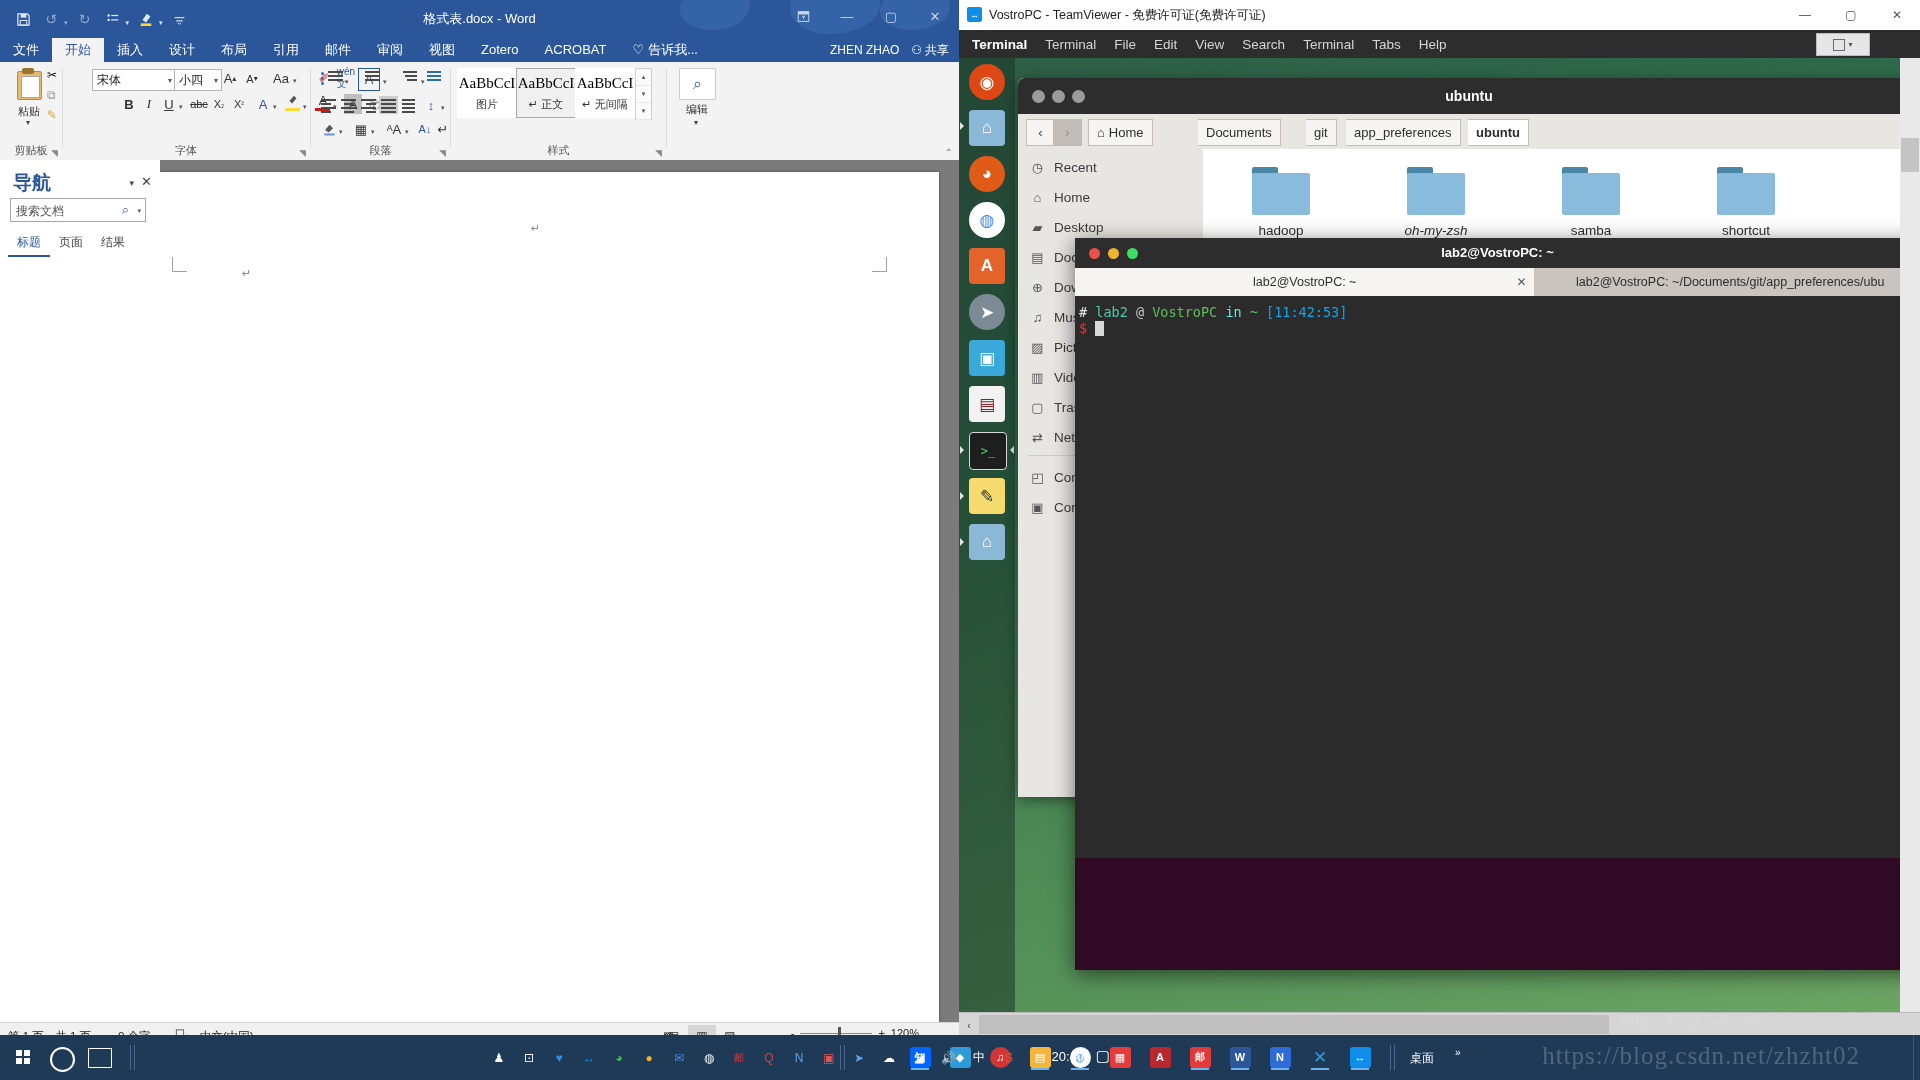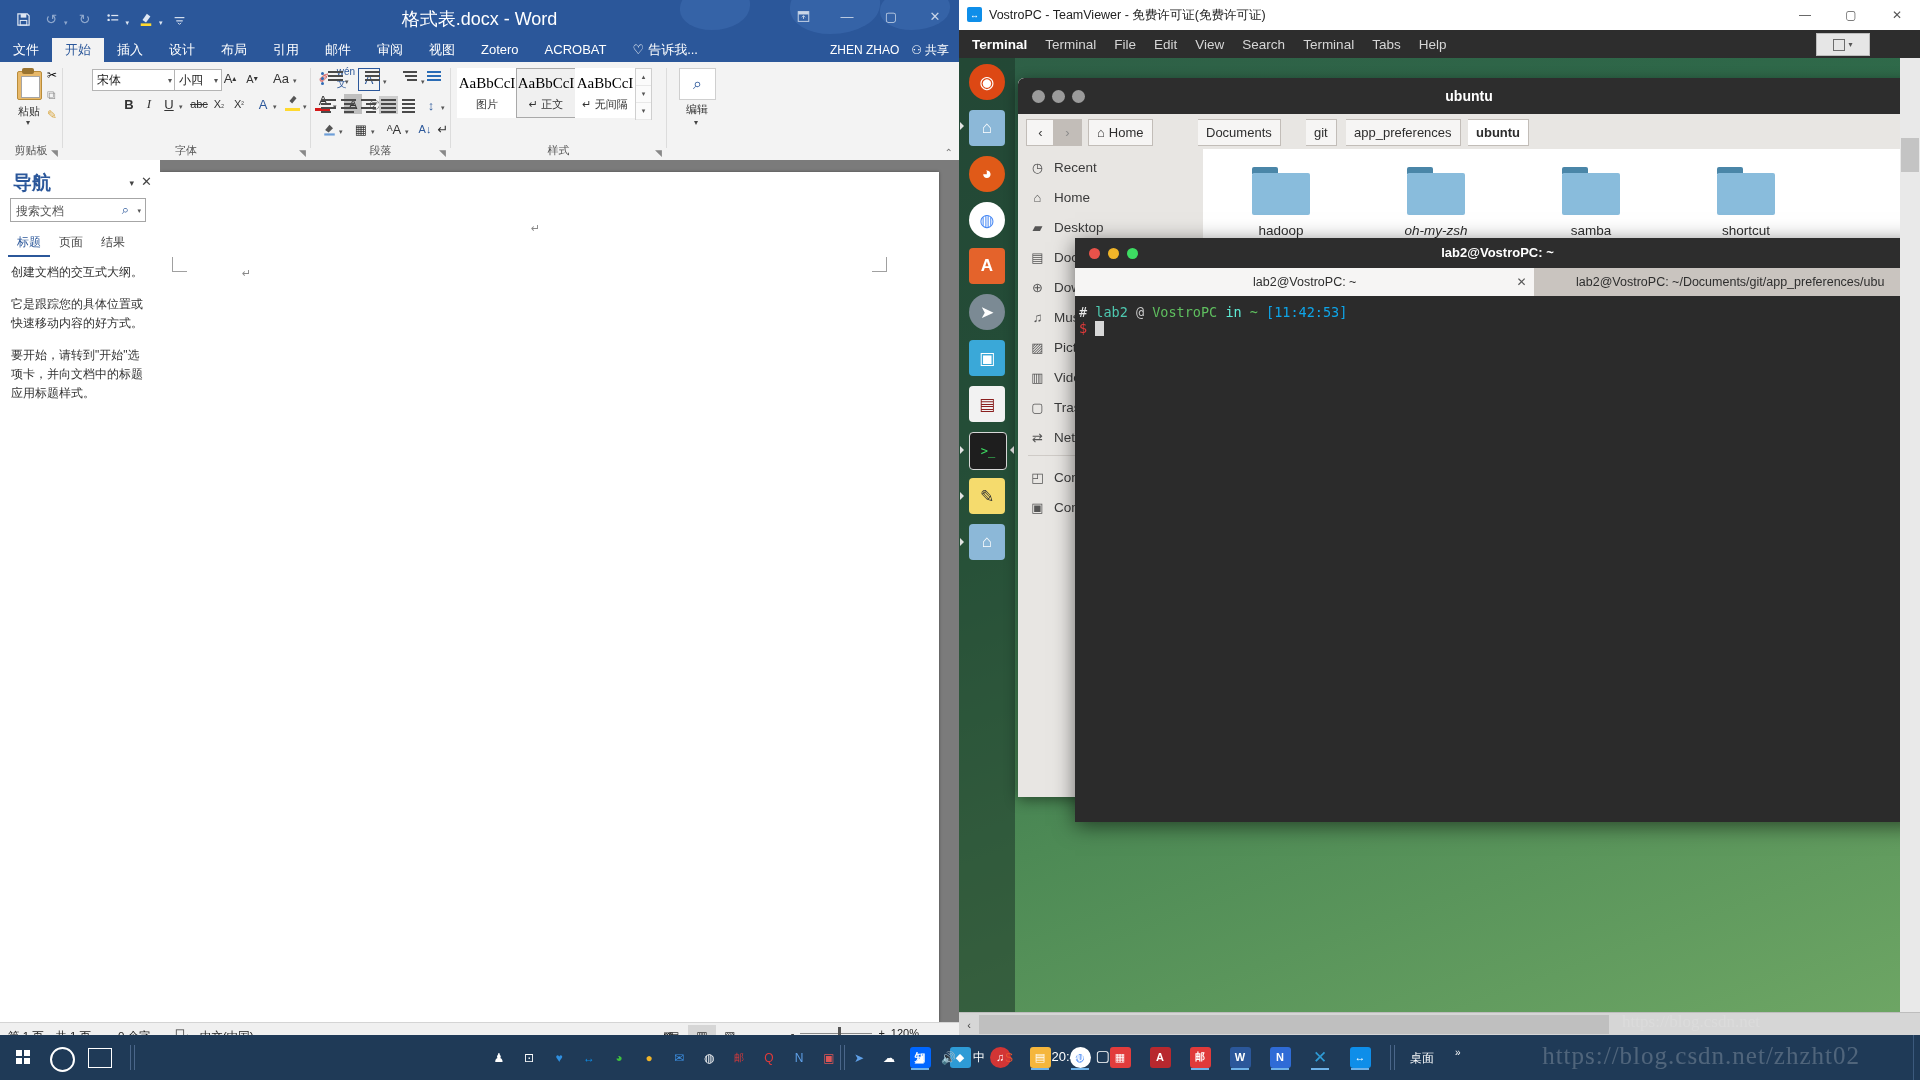--- a/index.html
+++ b/index.html
@@ -9,21 +9,21 @@
     background:#1d3a5c;
     -webkit-font-smoothing:antialiased;
   }
   
   #word-window{position:absolute;left:0;top:0;width:959px;height:1035px;background:#fff;overflow:hidden;}
   #word-titlebar{position:absolute;left:0;top:0;width:959px;height:38px;background:#2b579a;}
   .tb-blob{position:absolute;background:#3a67ab;border-radius:50% 40% 55% 45%;opacity:.75;}
   #word-qat{position:absolute;left:10px;top:4px;display:flex;align-items:center;gap:2px;height:30px;}
   .qat-btn{width:26px;height:26px;display:flex;align-items:center;justify-content:center;color:#dfe7f3;font-size:14px;position:relative;}
   .qat-btn.dim{color:#8fa8cd;}
-  #word-title{position:absolute;left:0;top:0;width:959px;height:38px;line-height:38px;text-align:center;color:#fff;font-size:18px;}
+  #word-title{position:absolute;left:0;top:0;width:959px;height:38px;line-height:38px;text-align:center;color:#fff;font-size:13px;}
   #word-wincontrols{position:absolute;right:2px;top:0;height:32px;display:flex;}
   .wc{width:44px;height:32px;display:flex;align-items:center;justify-content:center;color:#c9d6e8;font-size:13px;}
   #word-tabs{position:absolute;left:0;top:38px;width:959px;height:24px;background:#2b579a;display:flex;align-items:flex-end;font-size:13px;}
   .wtab{padding:3px 13px 4px 13px;color:#fff;height:17px;line-height:17px;}
   .wtab.active{background:#f3f3f3;color:#2b579a;}
   .wtab.tellme{color:#fff;display:flex;align-items:center;gap:4px;}
   #word-userarea{position:absolute;right:4px;top:38px;height:24px;display:flex;align-items:center;gap:6px;color:#fff;font-size:12px;}
   #share-btn{display:flex;align-items:center;gap:3px;background:#2b579a;padding:2px 6px;}
   #word-ribbon{position:absolute;left:0;top:62px;width:959px;height:98px;background:#f3f3f3;border-bottom:1px solid #d4d4d4;}
   .rib-group{position:absolute;top:0;height:98px;}
@@ -135,21 +135,21 @@
   #nau-main{position:absolute;left:185px;top:71px;width:717px;height:648px;background:#fff;}
   .folder{position:absolute;width:116px;text-align:center;}
   .fico{width:64px;height:50px;margin:0 auto;position:relative;}
   .fico .tab{position:absolute;left:3px;top:0;width:26px;height:7px;background:#4a86a8;border-radius:2px 2px 0 0;}
   .fico .bd{position:absolute;left:3px;top:6px;width:58px;height:42px;background:#89bcdc;border-radius:2px;}
   .fname{font-size:13.5px;color:#2e2e2e;margin-top:6px;}
   .docfile{position:absolute;width:116px;text-align:center;}
   .dico{width:46px;height:36px;margin:0 auto;background:#fbfbfb;border:1px solid #c8c8c8;position:relative;overflow:hidden;}
   .dico i{display:block;height:1.3px;background:#cfcfcf;margin:3px 4px;}
   
-  #gterm{position:absolute;left:116px;top:180px;width:845px;height:584px;background:#300a24;box-shadow:0 4px 20px rgba(0,0,0,.55);overflow:hidden;}
+  #gterm{position:absolute;left:116px;top:180px;width:845px;height:732px;background:#300a24;box-shadow:0 4px 20px rgba(0,0,0,.55);overflow:hidden;}
   #gt-head{position:absolute;left:0;top:0;width:845px;height:30px;background:#2d2d2d;}
   .gt-dot{position:absolute;top:10px;width:11px;height:11px;border-radius:50%;}
   #gt-title{position:absolute;left:0;top:0;width:845px;height:30px;line-height:30px;text-align:center;color:#fff;font-size:13px;font-weight:bold;}
   #gt-tabs{position:absolute;left:0;top:30px;width:845px;height:28px;background:#dedad6;display:flex;}
   .gt-tab{height:28px;display:flex;align-items:center;justify-content:center;font-size:12.5px;color:#2e2e2e;position:relative;border-right:1px solid #c9c4bf;}
   .gt-tab.active{background:#f6f5f4;}
   .gt-tab.inactive{background:#c9c4bf;}
   .gt-x{position:absolute;right:8px;top:7px;font-size:12px;color:#555;}
   #gt-body{position:absolute;left:0;top:58px;width:845px;height:562px;background:#2b2b2b;font-family:"DejaVu Sans Mono","Liberation Mono",monospace;font-size:13.5px;padding:8px 0 0 4px;box-sizing:border-box;}
   .t-hash{color:#e8e8e8;}
@@ -467,25 +467,20 @@
     <div id="nav-search">
       <div id="nav-search-ph">搜索文档</div>
       <div id="nav-search-icon">⌕</div>
       <div id="nav-search-dd">▾</div>
     </div>
     <div id="nav-tabs">
       <div class="navtab active">标题</div>
       <div class="navtab">页面</div>
       <div class="navtab">结果</div>
     </div>
-    <div id="nav-body">
-      <p>创建文档的交互式大纲。</p>
-      <p>它是跟踪您的具体位置或快速移动内容的好方式。</p>
-      <p>要开始，请转到"开始"选项卡，并向文档中的标题应用标题样式。</p>
-    </div>
     <div id="nav-resize"></div>
   </div>
 
   <div id="doc-area">
     <div id="doc-page">
       <div class="pilcrow" style="left:371px;top:50px;">↵</div>
       <div class="mk" style="left:12px;top:85px;border-top:none;border-right:none;"></div>
       <div class="mk" style="left:712px;top:85px;border-top:none;border-left:none;"></div>
       <div class="pilcrow" style="left:82px;top:95px;">↵</div>
     </div>

